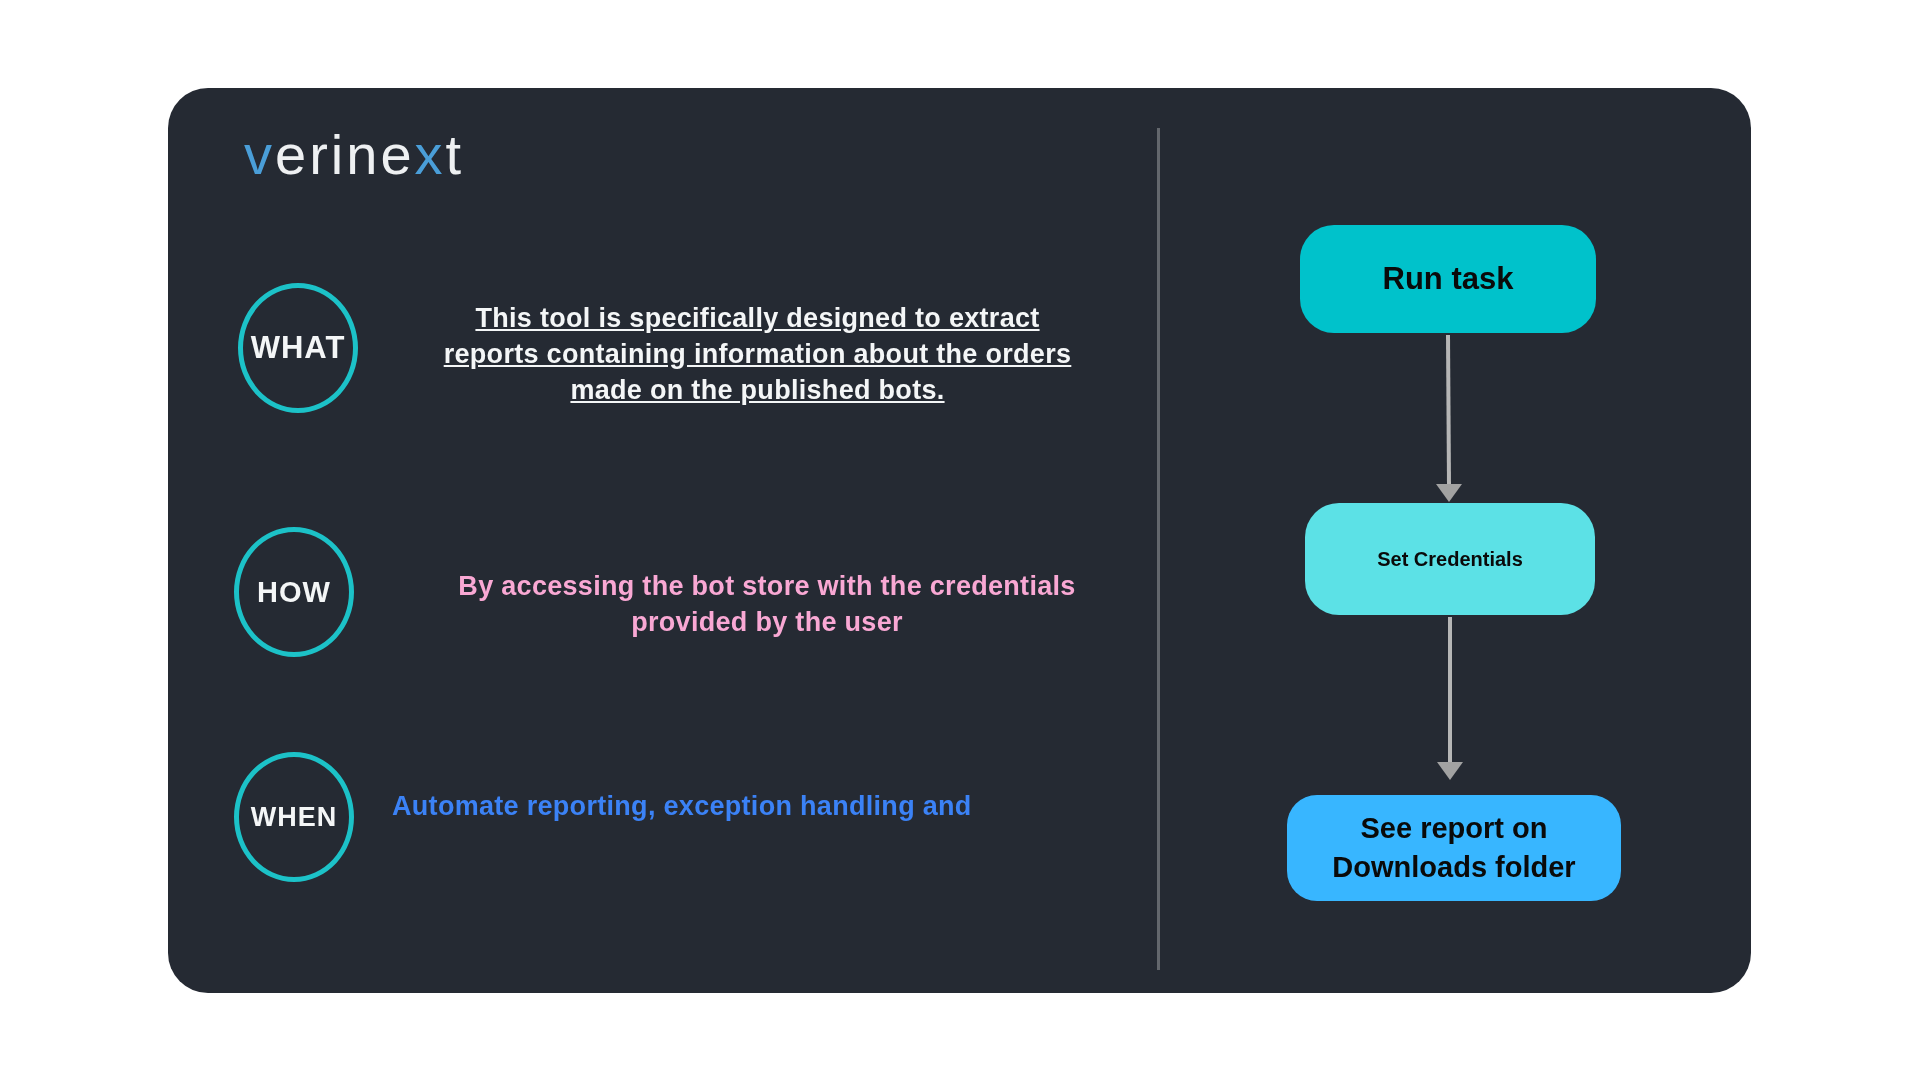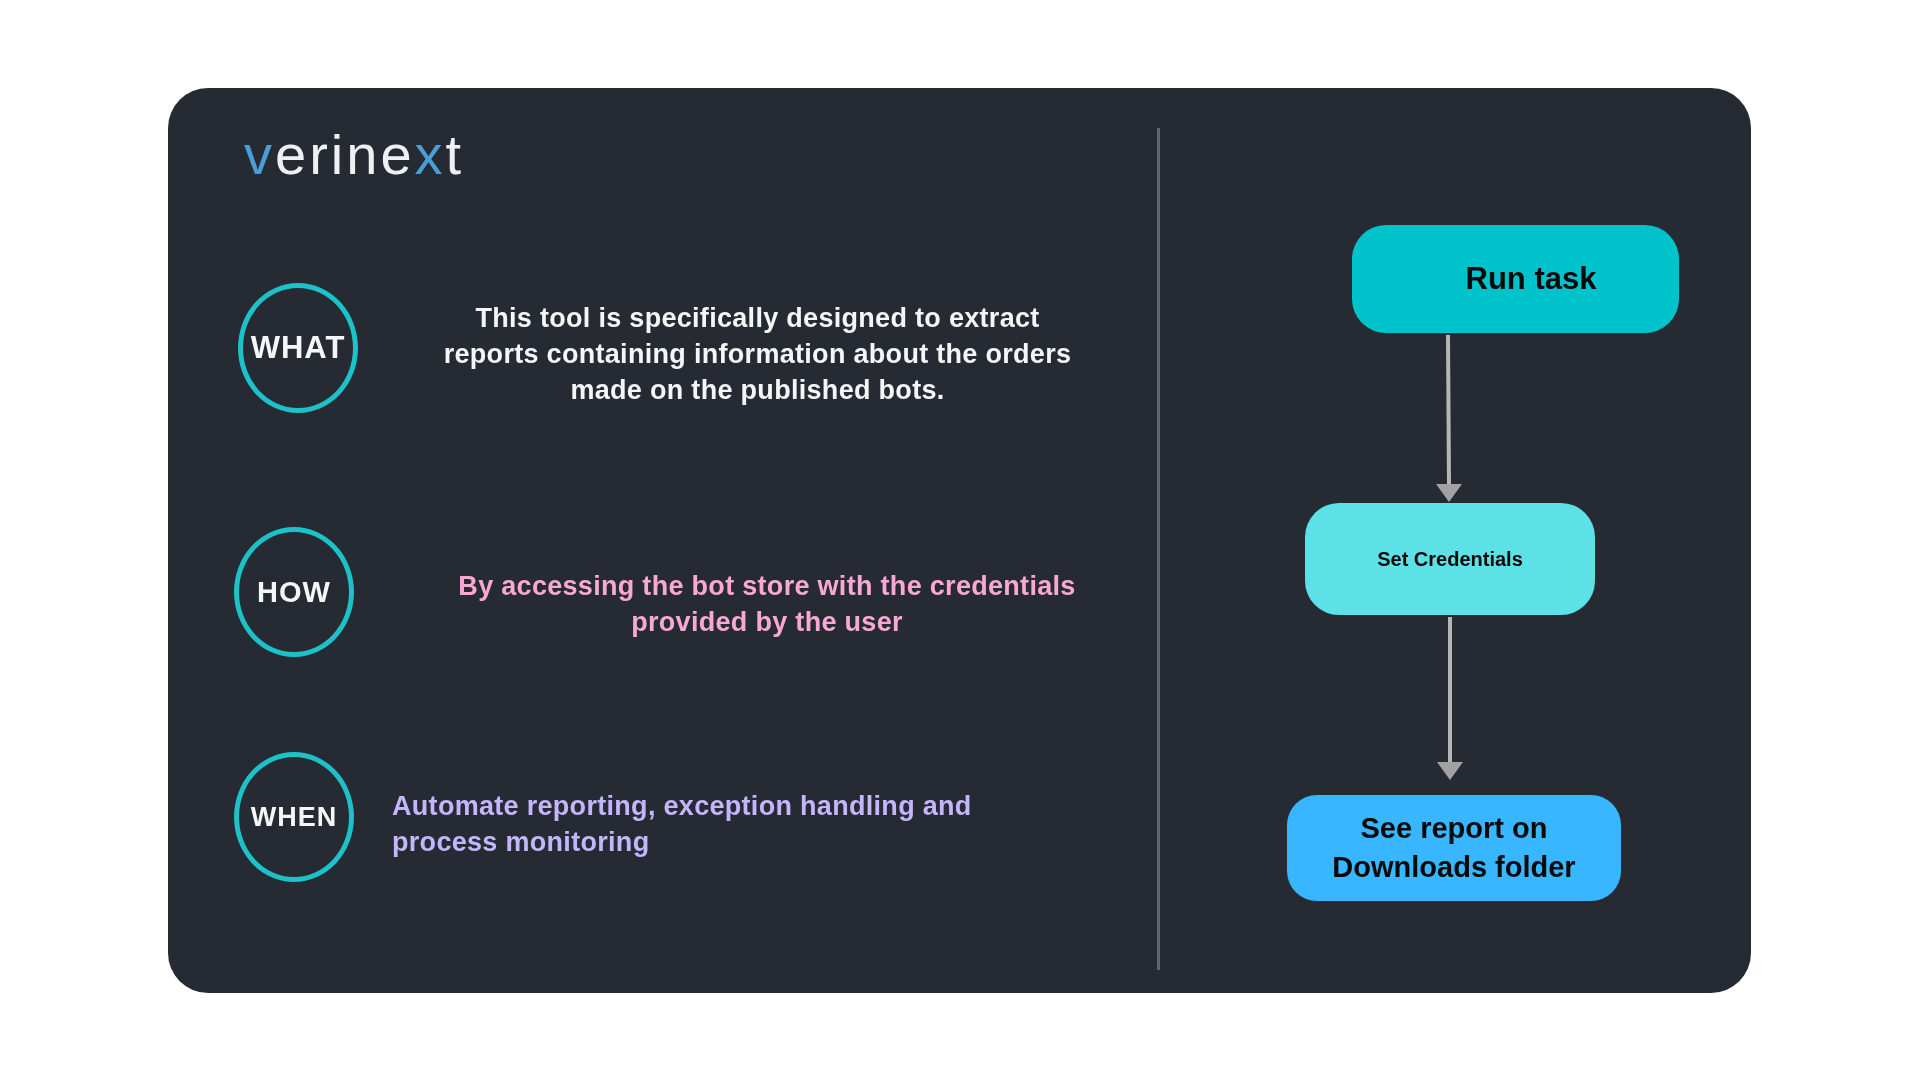--- a/index.html
+++ b/index.html
@@ -68,21 +68,21 @@
   }
   .flow-step {
     position: absolute;
     display: flex;
     flex-direction: column;
     align-items: center;
     justify-content: center;
     border-radius: 34px;
     font-weight: 700;
   }
-  .step-1 { left: 1184px; top: 137px; width: 296px; height: 108px; font-size: 31px; padding-left: 31px; }
+  .step-1 { left: 1132px; top: 137px; width: 296px; height: 108px; font-size: 31px; }
   .step-2 { left: 1137px; top: 415px; width: 290px; height: 112px; font-size: 20px; }
   .step-3 { left: 1119px; top: 694px; width: 334px; height: 106px; font-size: 29px; line-height: 39px; border-radius: 30px; margin-top: 13px; }
   .arrows-svg {
     position: absolute;
     left: 0; top: 0;
     width: 1583px;
     height: 905px;
     pointer-events: none;
   }
 </style>
@@ -92,40 +92,39 @@
 <div class="stage">
   <div class="card" style="background-color: rgb(37, 42, 51);">
 
     <div class="logo">
       <span style="color: rgb(74, 158, 216);">v</span><span style="color: rgb(238, 240, 242);">erine</span><span style="color: rgb(74, 158, 216);">x</span><span style="color: rgb(238, 240, 242);">t</span>
     </div>
 
     <div class="section-circle" style="left: 70px; top: 195px; border-color: rgb(28, 194, 200); text-align: right;">
       <span class="circle-label" style="font-size: 31px; color: rgb(244, 246, 247);">WHAT</span>
     </div>
-    <div class="section-text center" style="left: 222px; top: 212px; width: 735px; color: rgb(244, 246, 247);">
+    <div class="section-text center" style="left: 222px; top: 212px; width: 735px; color: rgb(244, 246, 247); text-decoration: underline;">
       <div>This tool is specifically designed to extract</div>
       <div>reports containing information about the orders</div>
       <div>made on the published bots.</div>
     </div>
 
     <div class="section-circle" style="left: 66px; top: 439px; border-color: rgb(28, 194, 200);">
       <span class="circle-label" style="color: rgb(244, 246, 247); text-align: right;">HOW</span>
     </div>
     <div class="section-text center" style="left: 229px; top: 480px; width: 740px; color: #f9a8d4;">
       <div>By accessing the bot store with the credentials</div>
       <div>provided by the user</div>
     </div>
 
     <div class="section-circle" style="left: 66px; top: 664px; border-color: rgb(28, 194, 200);">
       <span class="circle-label" style="font-size: 27px; color: rgb(244, 246, 247);">WHEN</span>
     </div>
-    <div class="section-text left" style="left: 224px; top: 700px; width: 700px; color: #c4b5fd;">
+    <div class="section-text left" style="left: 224px; top: 700px; width: 700px; color: #3b82f6;">
       <div>Automate reporting, exception handling and</div>
-      <div>process monitoring</div>
     </div>
 
     <div class="divider" style="background-color: rgb(99, 103, 109);"></div>
 
     <svg class="arrows-svg">
       <line x1="1280" y1="247" x2="1281" y2="398" stroke-width="4" stroke="#b6b6b6"></line>
       <polygon points="1268,396 1294,396 1281,414" fill="#a2a2a2"></polygon>
       <line x1="1282" y1="529" x2="1282" y2="676" stroke-width="4" stroke="#b6b6b6"></line>
       <polygon points="1269,674 1295,674 1282,692" fill="#a2a2a2"></polygon>
     </svg>

